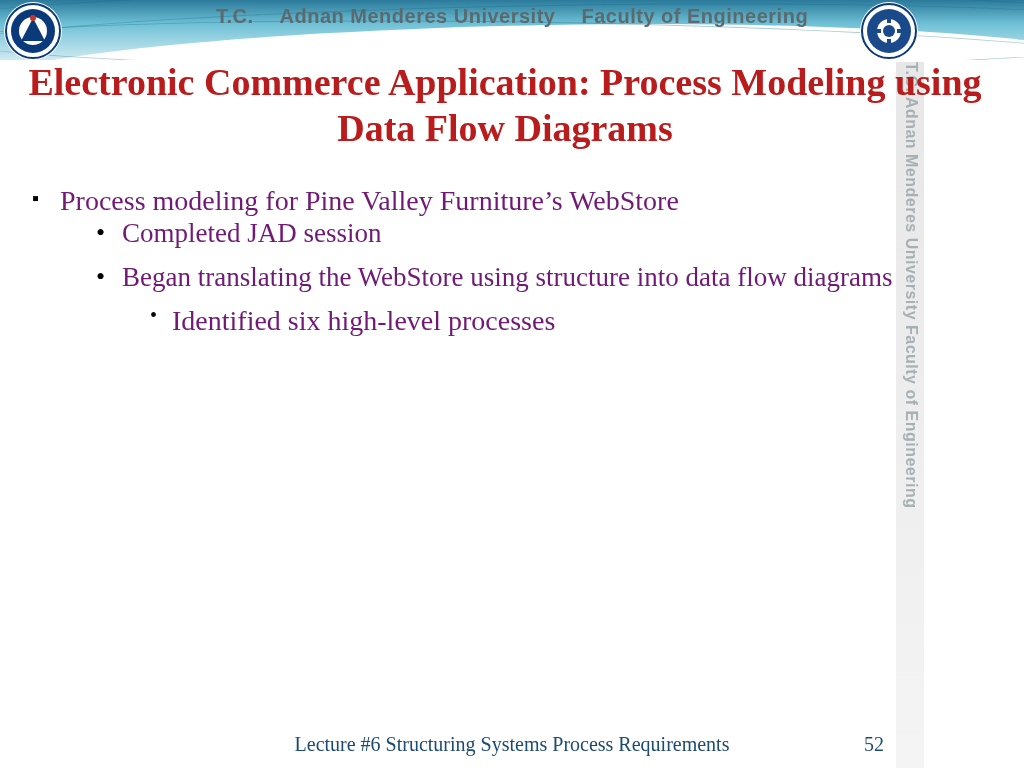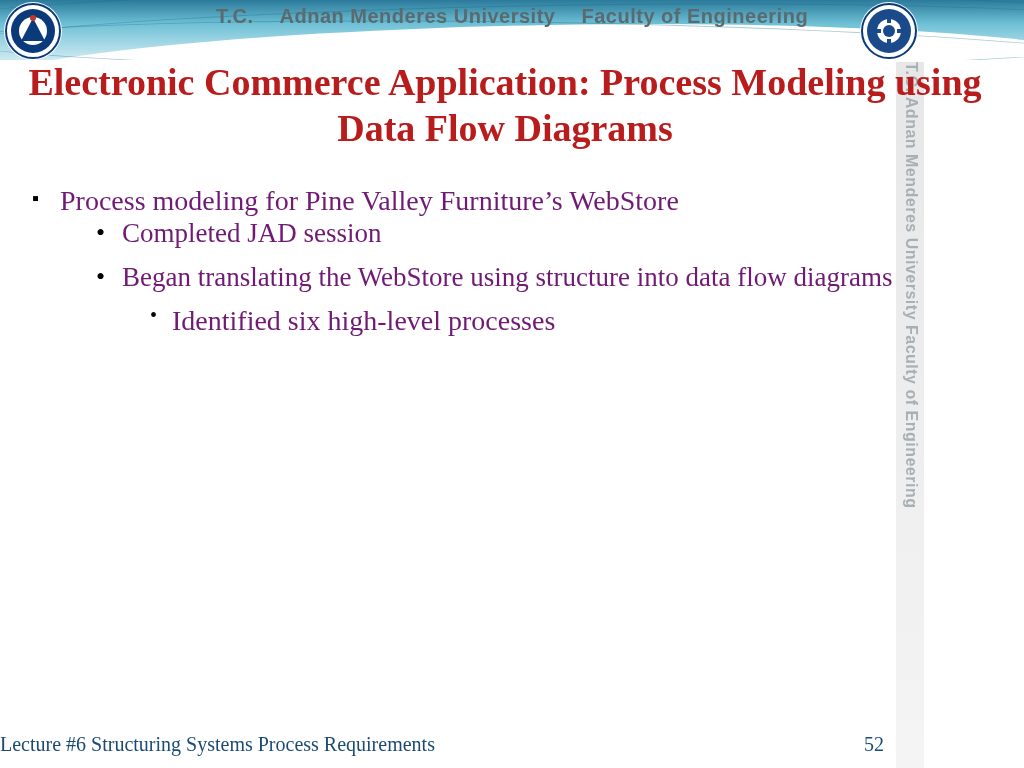--- a/index.html
+++ b/index.html
@@ -128,20 +128,21 @@
     content: "•";
     position: absolute; left: 0; top: 0;
     font-size: 20px; color: #000;
   }
 
   
   .footer-title {
     position: absolute;
     bottom: 12px;
     left: 0; width: 1024px;
+    text-align: center;
     font-size: 20px;
     color: #1b4a73;
   }
   .footer-page {
     position: absolute;
     bottom: 12px;
     right: 40px;
     font-size: 20px;
     color: #1b4a73;
   }

